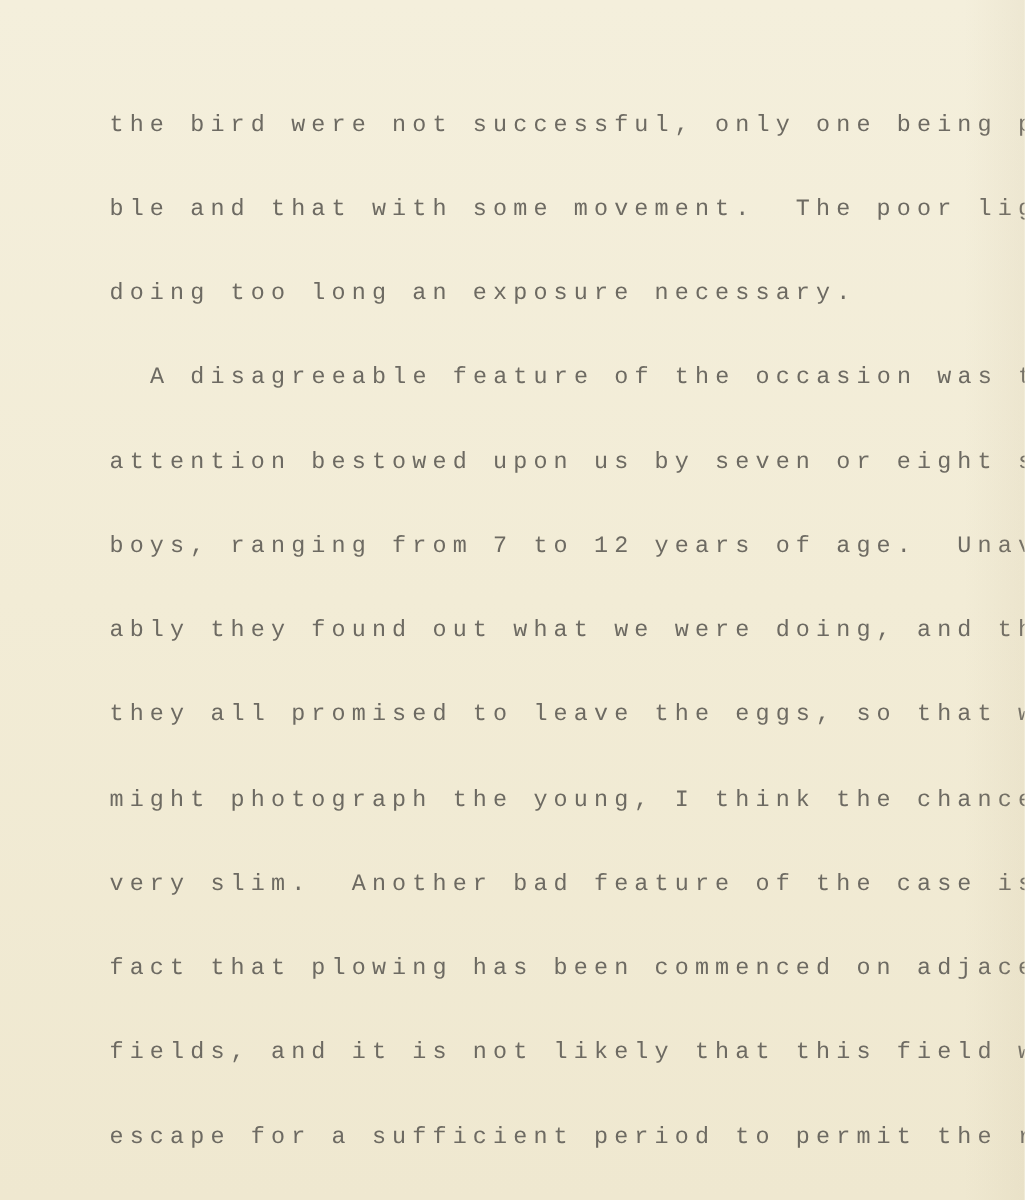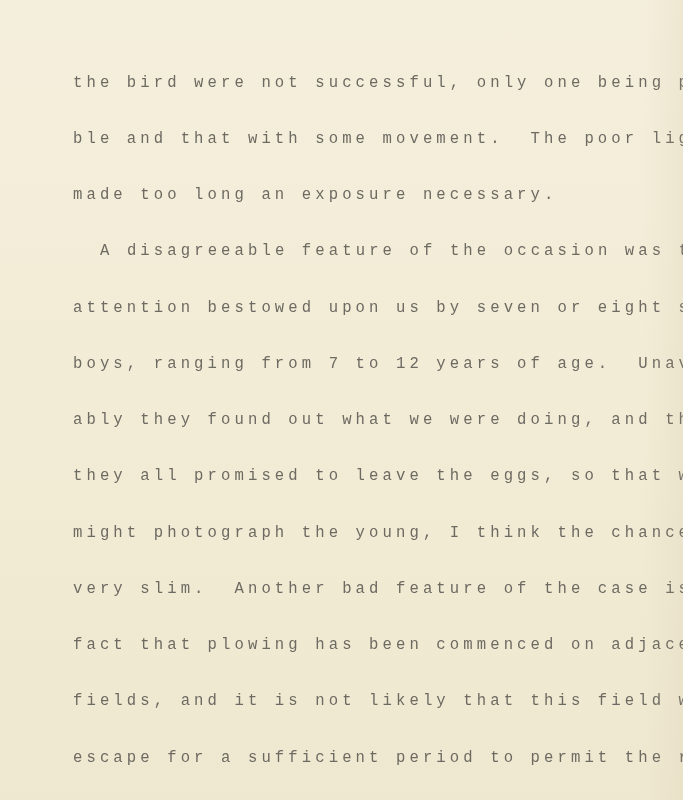--- a/index.html
+++ b/index.html
@@ -45,21 +45,21 @@
     }
     .line.indent { padding-left: 27px; }
   </style>
 </head>
 <body>
 
 <div class="page">
   <div class="text-block">
     <span class="line">the bird were not successful, only one being passa-</span>
     <span class="line">ble and that with some movement.  The poor light</span>
-    <span class="line">made too long an exposure necessary.</span>
+    <span class="line">doing too long an exposure necessary.</span>
     <span class="line indent">A disagreeable feature of the occasion was the</span>
     <span class="line">attention bestowed upon us by seven or eight small</span>
     <span class="line">boys, ranging from 7 to 12 years of age.  Unavoid-</span>
     <span class="line">ably they found out what we were doing, and though</span>
     <span class="line">they all promised to leave the eggs, so that we</span>
     <span class="line">might photograph the young, I think the chances are</span>
     <span class="line">very slim.  Another bad feature of the case is the</span>
     <span class="line">fact that plowing has been commenced on adjacent</span>
     <span class="line">fields, and it is not likely that this field will</span>
     <span class="line">escape for a sufficient period to permit the raising</span>

